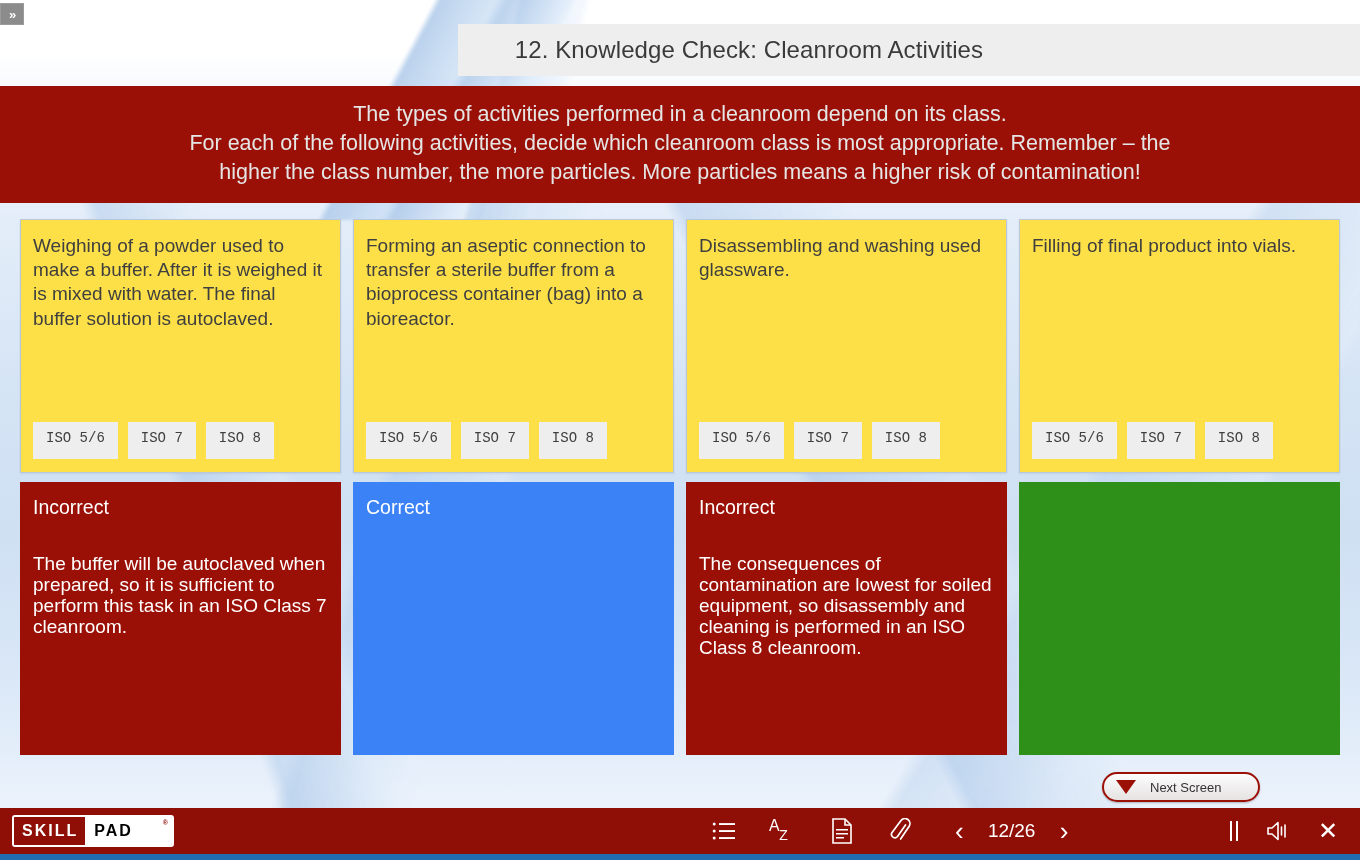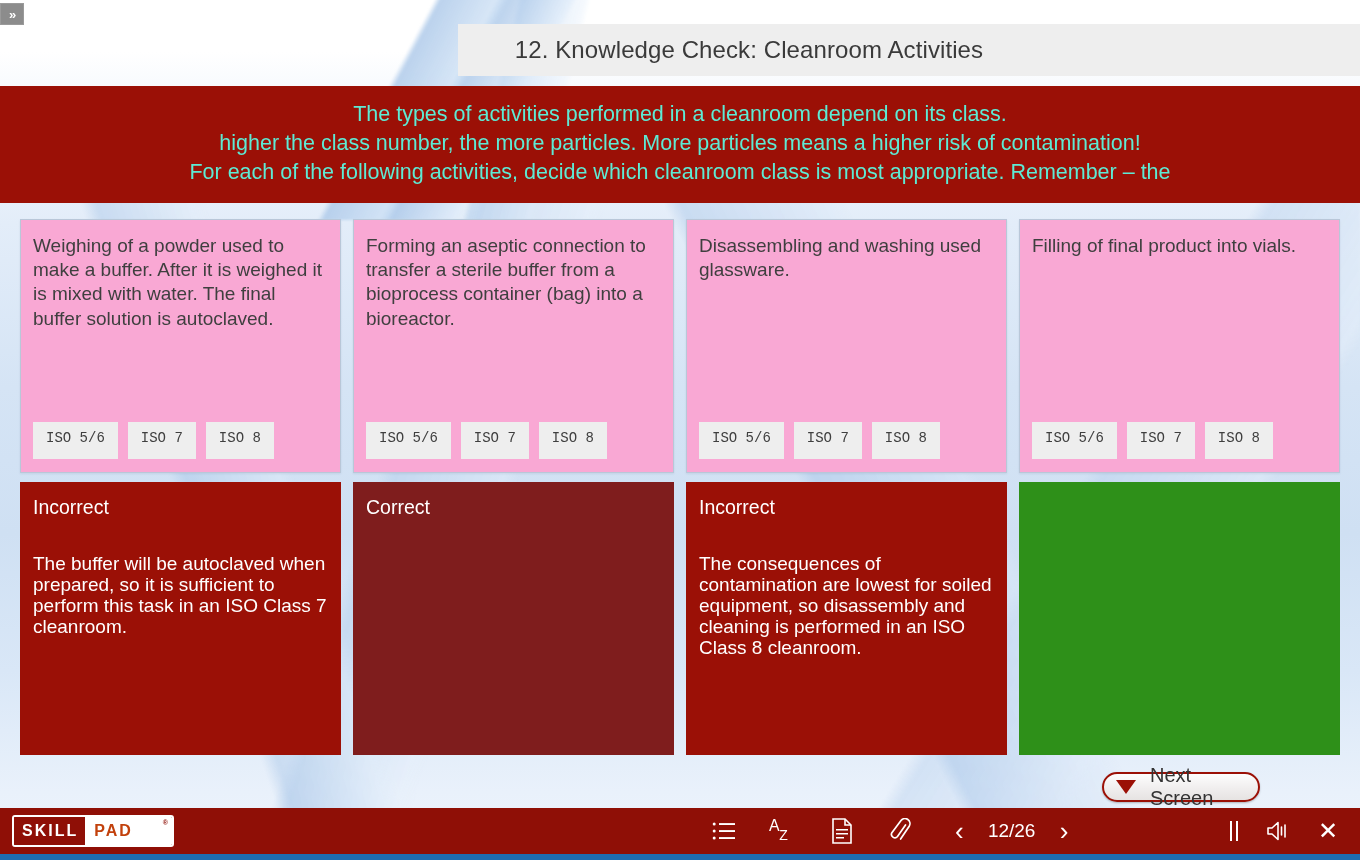--- a/index.html
+++ b/index.html
@@ -73,37 +73,37 @@
   
   #instruction-banner {
     position: absolute; left: 0; top: 86px; width: 1360px; height: 117px;
     background: #9b1006;
     z-index: 14;
     display: flex; flex-direction: column;
     align-items: center; justify-content: center;
     padding: 4px 20px 6px;
   }
   #instruction-banner .line {
-    color: #5eead4;
+    color: #e5e5e5;
     font-size: 21.5px;
     line-height: 29px;
     text-align: center;
     white-space: nowrap;
   }
 
   
   #cards-row {
     position: absolute; left: 0; top: 219px; width: 1360px; height: 254px;
     display: flex; z-index: 16;
     padding: 0 20px;
     gap: 12px;
   }
   .activity-card {
     flex: 1 1 0;
-    background: #f9a8d4;
+    background: #fde047;
     border: 1px solid #b9c7d8;
     display: flex; flex-direction: column;
     padding: 14px 12px 0 12px;
     position: relative;
     box-shadow: 0 1px 2px rgba(60,80,110,0.10);
   }
   .activity-text {
     font-size: 19px;
     line-height: 24.2px;
     color: #3f3f3f;
@@ -133,21 +133,21 @@
     display: flex; z-index: 16;
     padding: 0 20px;
     gap: 12px;
   }
   .feedback-panel {
     flex: 1 1 0;
     padding: 14px 12px 12px 13px;
     color: #ffffff;
   }
   .feedback-panel.incorrect { background: #9b1006; }
-  .feedback-panel.correct   { background: #7f1d1d; }
+  .feedback-panel.correct   { background: #3b82f6; }
   .feedback-panel.blank     { background: #2e9019; }
   .fb-heading {
     font-size: 19.5px;
     font-weight: 400;
     margin-bottom: 21px;
     color: #ffffff;
   }
   .fb-body {
     font-size: 19px;
     line-height: 21px;
@@ -167,21 +167,21 @@
     z-index: 30; cursor: pointer;
     box-shadow: 0 1px 2px rgba(0,0,0,0.25);
   }
   #next-screen-triangle {
     width: 0; height: 0;
     border-left: 10px solid transparent;
     border-right: 10px solid transparent;
     border-top: 14px solid #9b1006;
   }
   #next-screen-label {
-    font-size: 20px; color: #333333;
+    font-size: 13px; color: #333333;
   }
 
   
   #bottom-bar {
     position: absolute; left: 0; bottom: 6px; width: 1360px; height: 46px;
     background: #8f0f06;
     z-index: 40;
     display: flex; align-items: center;
   }
   #bottom-strip {
@@ -200,21 +200,21 @@
     position: relative;
     cursor: pointer;
   }
   #logo-skill {
     background: #8f0f06; color: #ffffff;
     font-weight: bold; font-size: 16px;
     letter-spacing: 2px;
     display: flex; align-items: center; padding: 0 7px 0 8px;
   }
   #logo-pad {
-    background: #ffffff; color: #c2410c;
+    background: #ffffff; color: #000000;
     font-weight: bold; font-size: 16px;
     letter-spacing: 2px;
     display: flex; align-items: center; padding: 0 12px 0 7px;
     border-left: 2px solid #ffffff;
     flex: 1 1 auto;
   }
   #logo-reg {
     position: absolute; right: 4px; top: 2px;
     font-size: 7px; color: #8f0f06; font-weight: bold;
   }
@@ -264,22 +264,22 @@
 <div id="bg-art"></div>
 
 <div id="expand-btn">»</div>
 
 <div id="title-bar">
   <div id="title-text">12. Knowledge Check: Cleanroom Activities</div>
 </div>
 
 <div id="instruction-banner">
   <div class="line">The types of activities performed in a cleanroom depend on its class.</div>
+  <div class="line">For each of the following activities, decide which cleanroom class is most appropriate. Remember – the</div>
   <div class="line">higher the class number, the more particles. More particles means a higher risk of contamination!</div>
-  <div class="line">For each of the following activities, decide which cleanroom class is most appropriate. Remember – the</div>
 </div>
 
 <div id="cards-row">
 
   <div class="activity-card">
     <div class="activity-text">Weighing of a powder used to make a buffer. After it is weighed it is mixed with water. The final buffer solution is autoclaved.</div>
     <div class="iso-options">
       <button class="iso-btn">ISO 5/6</button>
       <button class="iso-btn">ISO 7</button>
       <button class="iso-btn">ISO 8</button>

